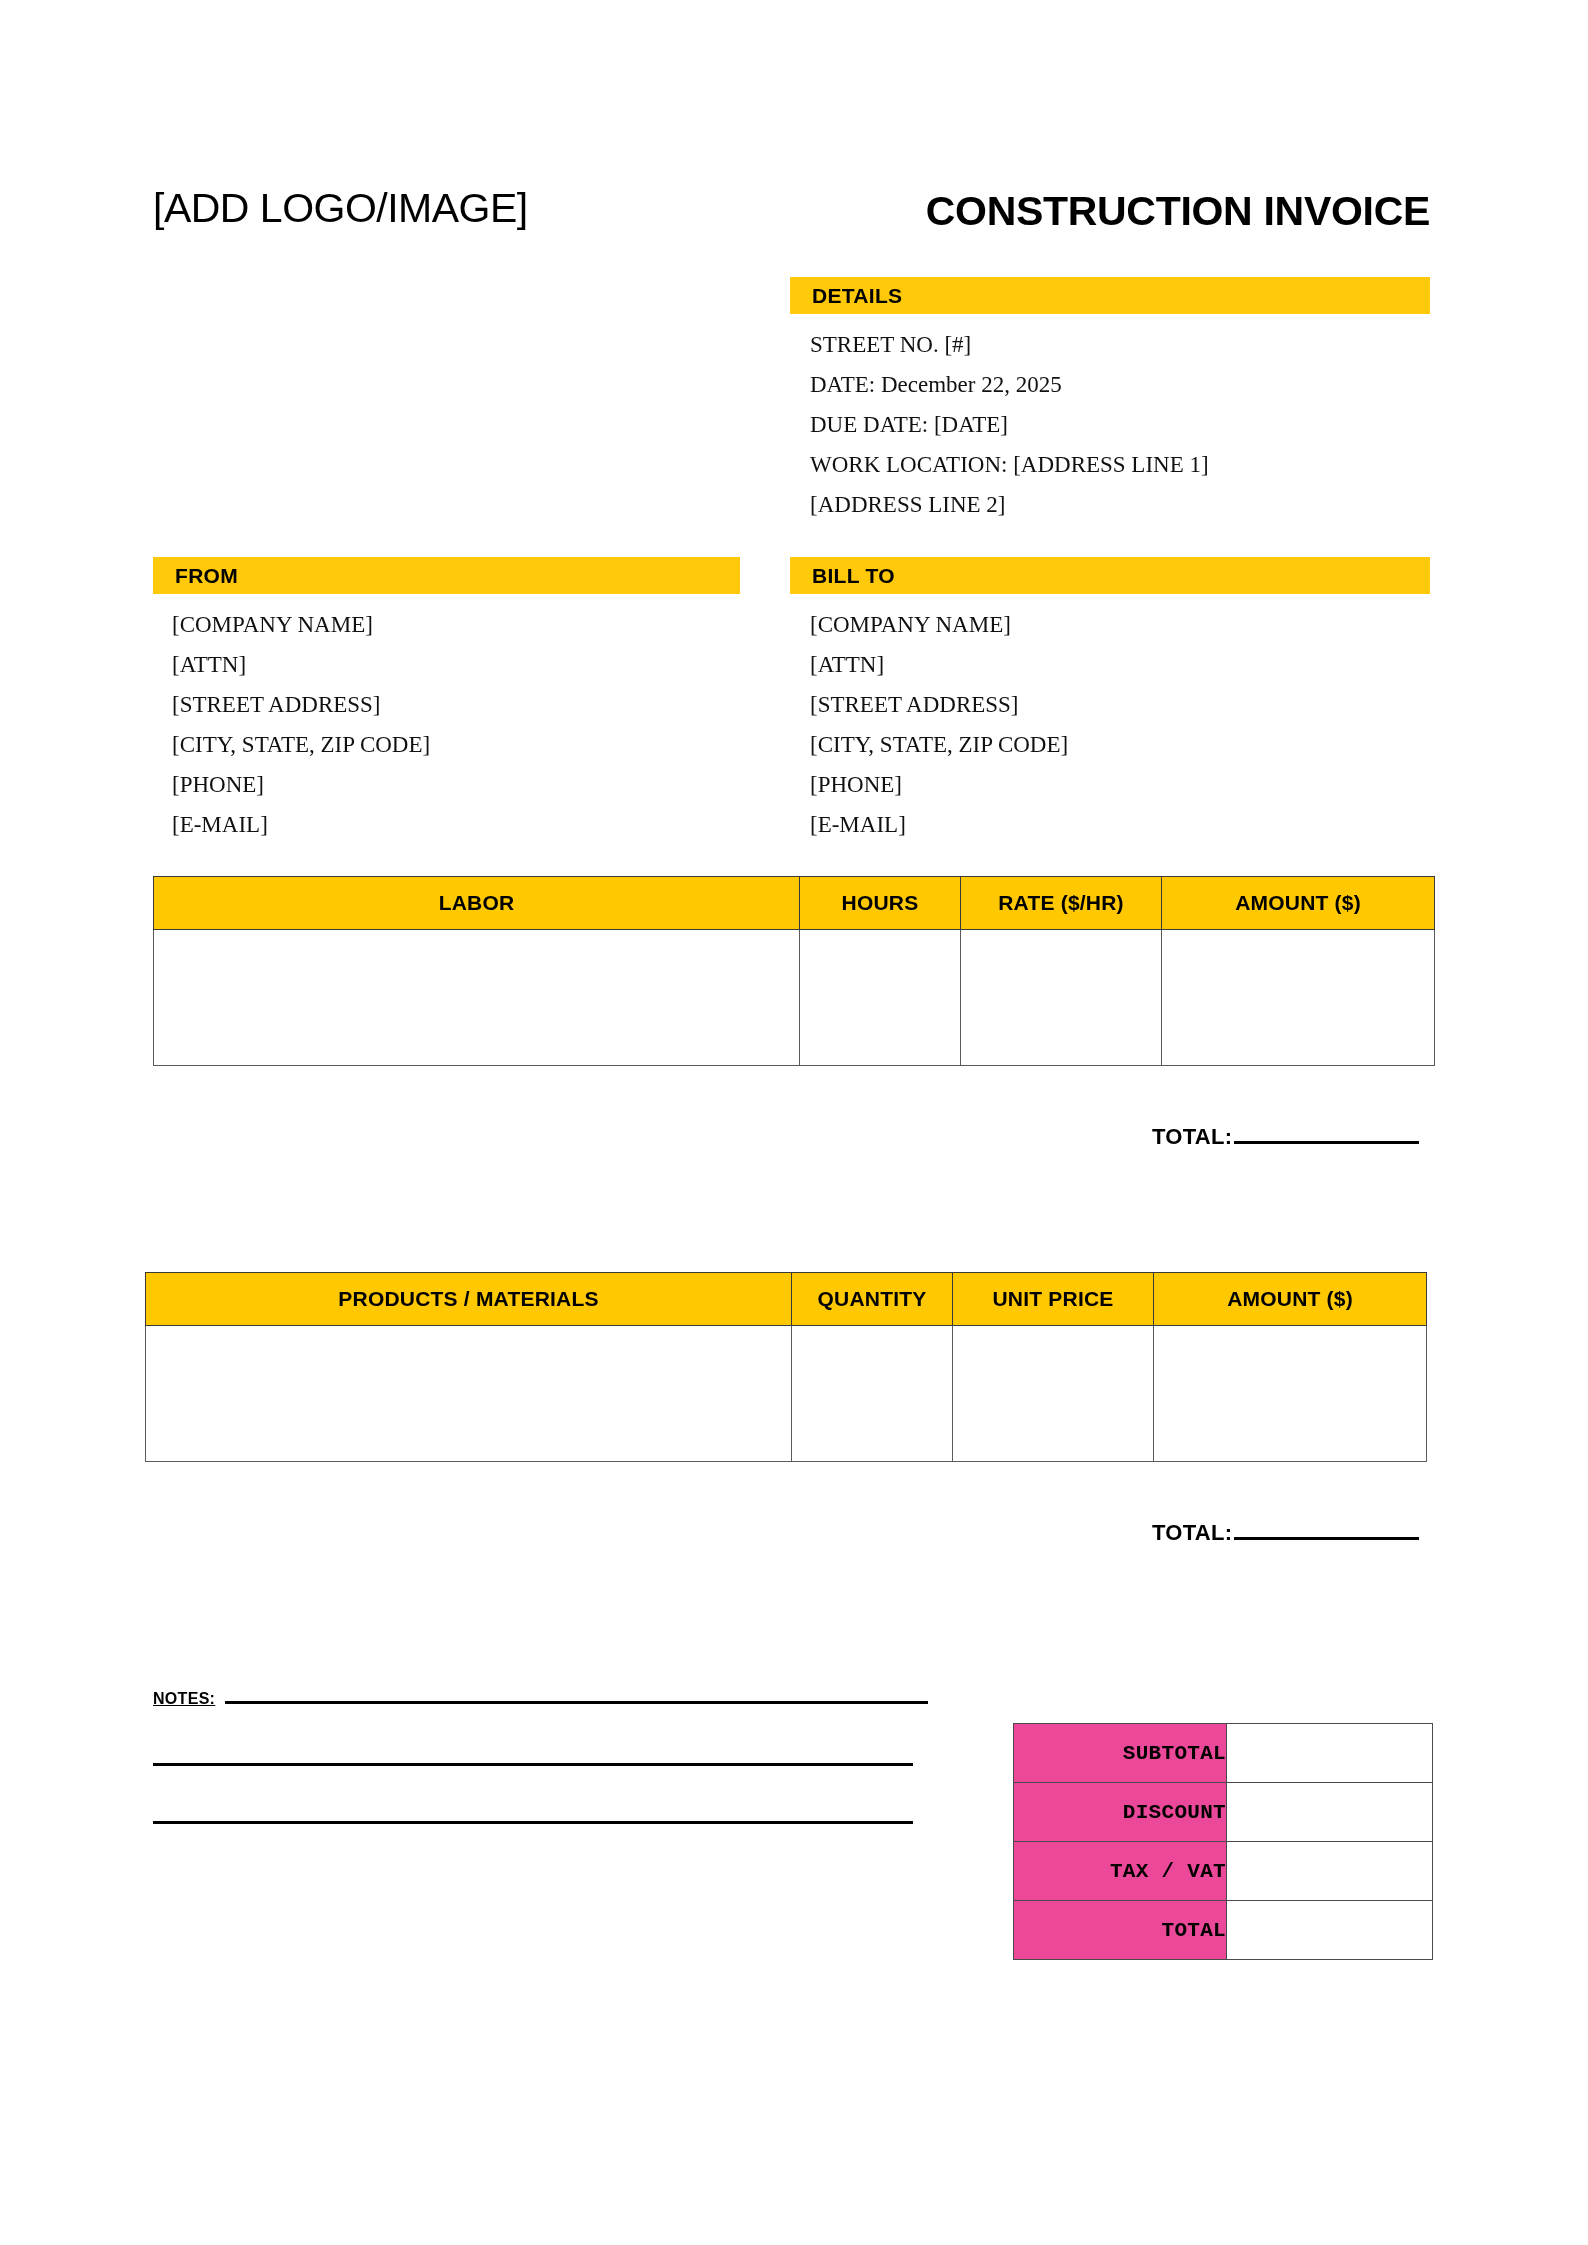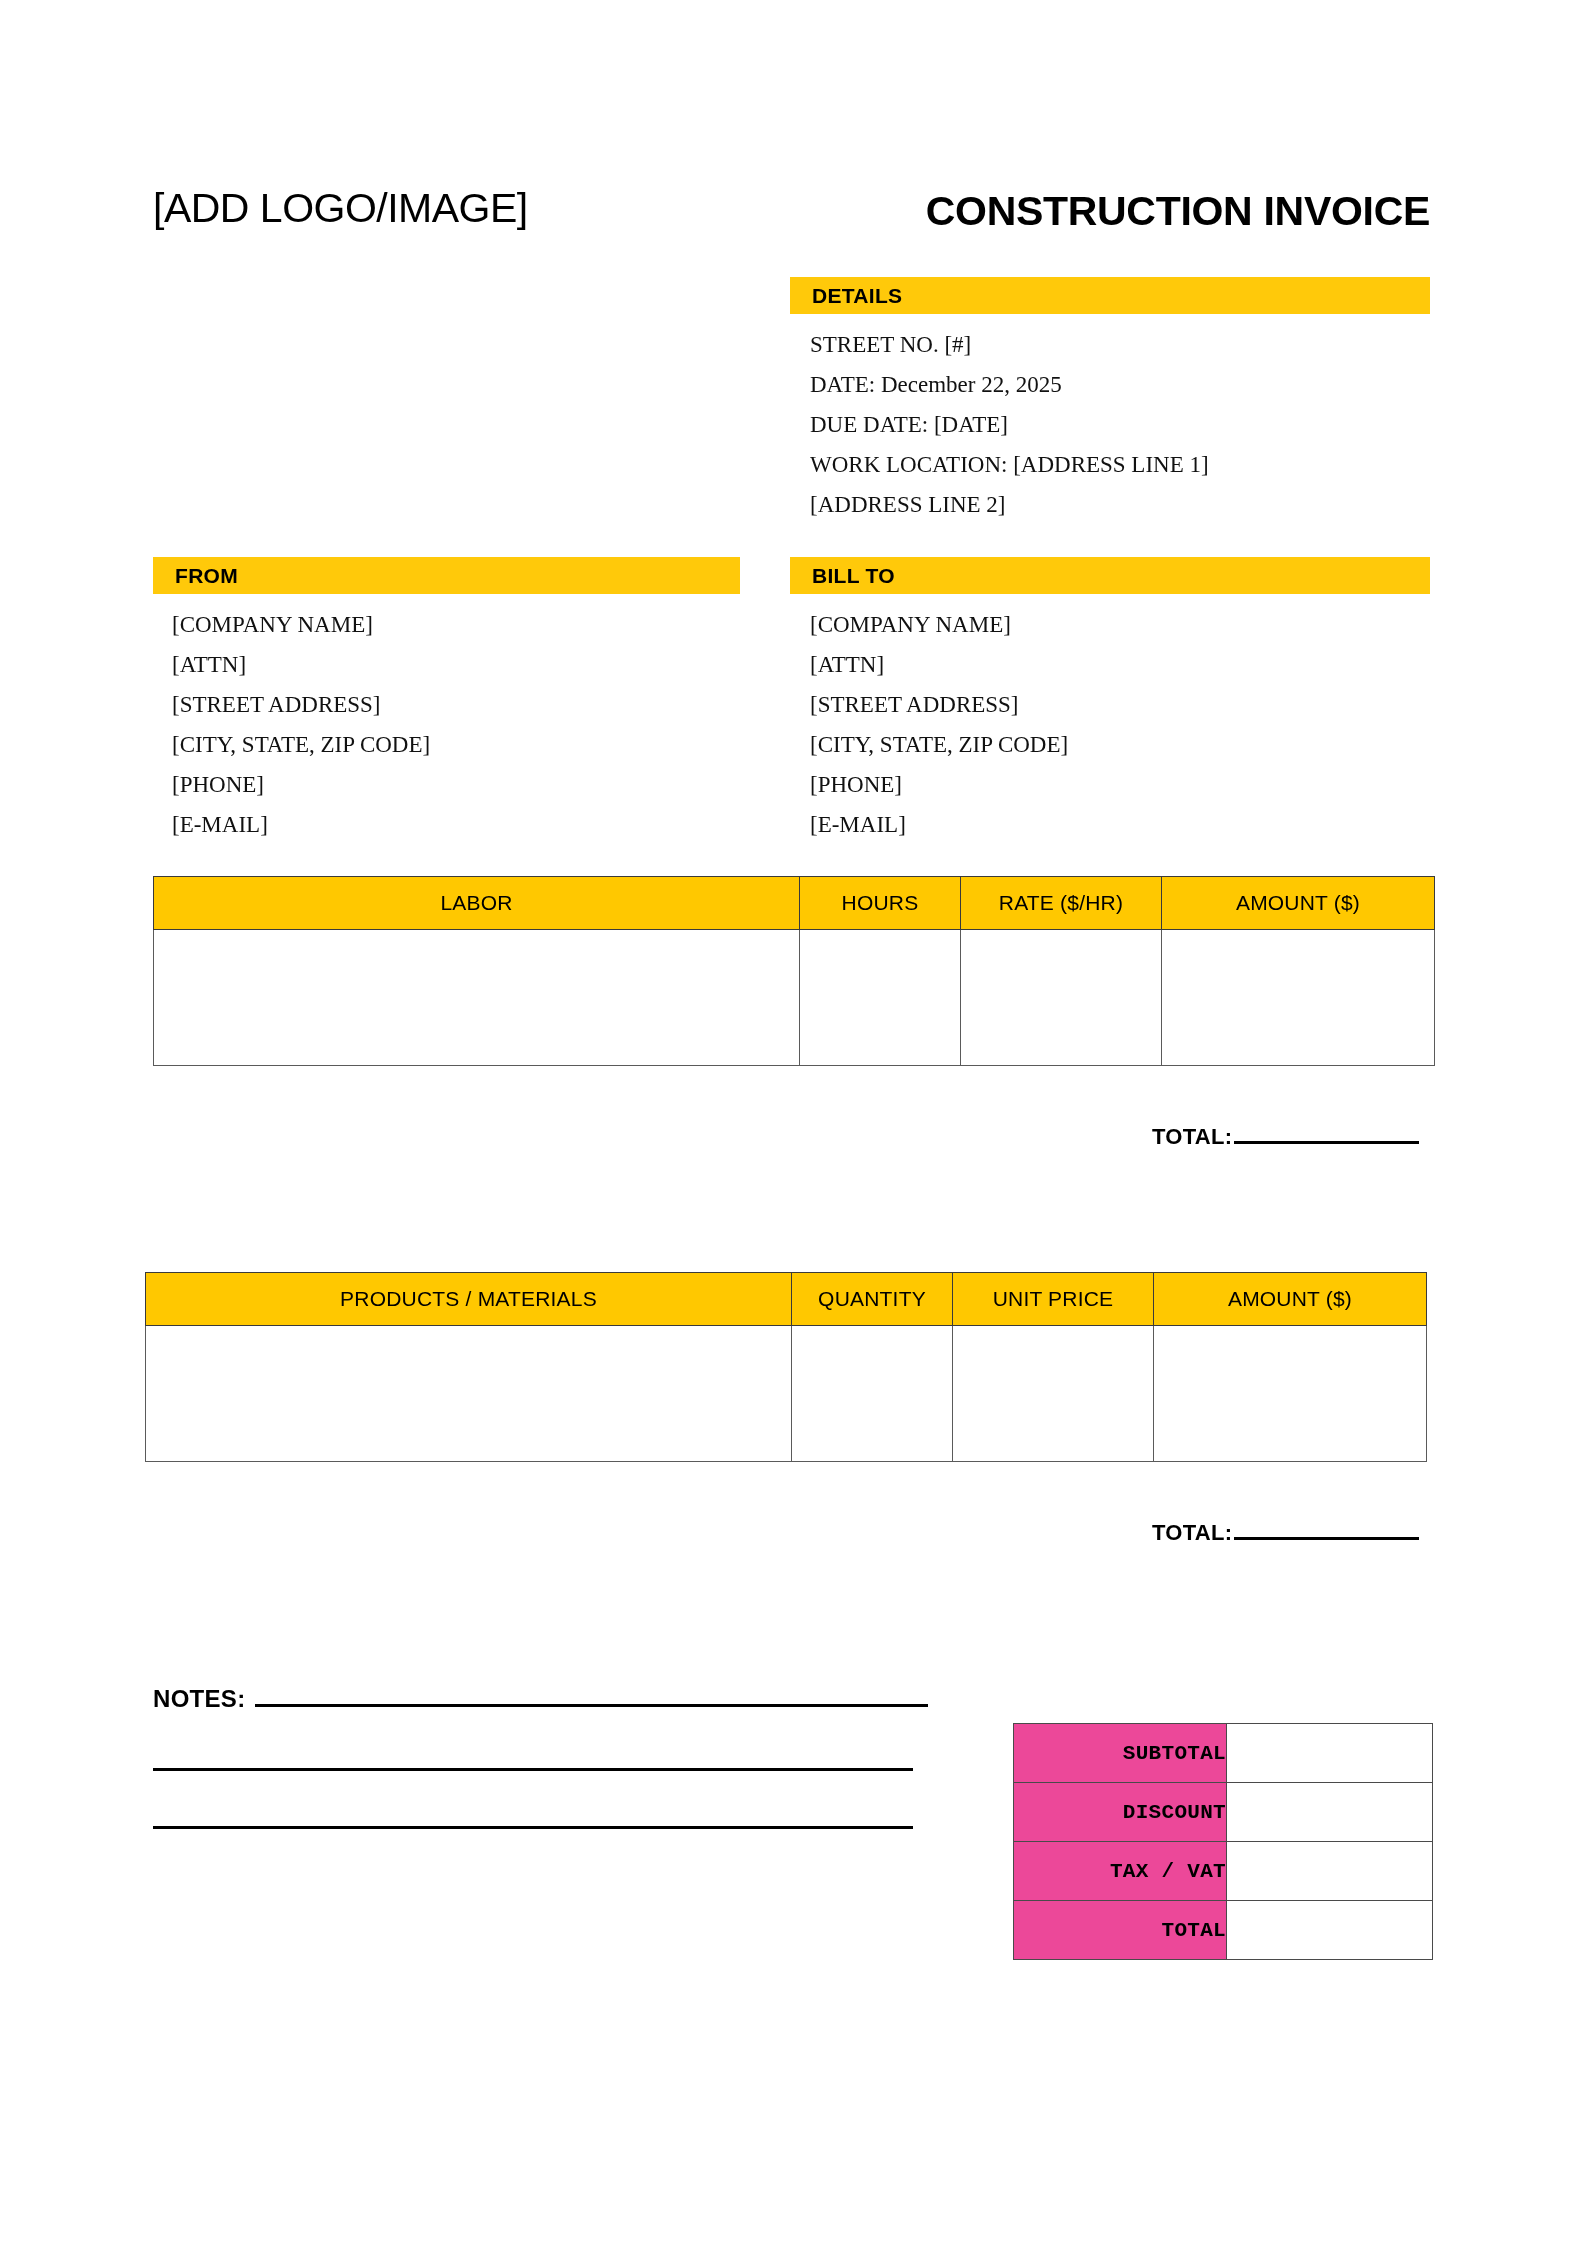--- a/index.html
+++ b/index.html
@@ -112,21 +112,21 @@
 
   
   .items-table {
     border-collapse: collapse;
     table-layout: fixed;
     width: 1277px;
   }
   .items-table th {
     background: #FFC800;
     font-family: "Liberation Sans", sans-serif;
-    font-weight: normal;
+    font-weight: bold;
     font-size: 21px;
     color: #000;
     height: 52px;
     border: 1px solid #3a3a3a;
     padding: 0;
     text-align: center;
     letter-spacing: 0.2px;
   }
   .items-table td {
     border: 1px solid #5a5a5a;
@@ -168,23 +168,24 @@
     top: 1685px;
     width: 775px;
   }
   #notes-first-row {
     display: flex;
     align-items: baseline;
   }
   #notes-label {
     font-family: "Liberation Sans", sans-serif;
     font-weight: bold;
-    font-size: 24px;
+    font-size: 16px;
     letter-spacing: 0.3px;
     white-space: nowrap;
+    text-decoration: underline;
   }
   #notes-rule-1 {
     flex: 1;
     border-bottom: 3px solid #000;
     margin-left: 10px;
     height: 16px;
   }
   .notes-rule {
     width: 760px;
     border-bottom: 3px solid #000;

